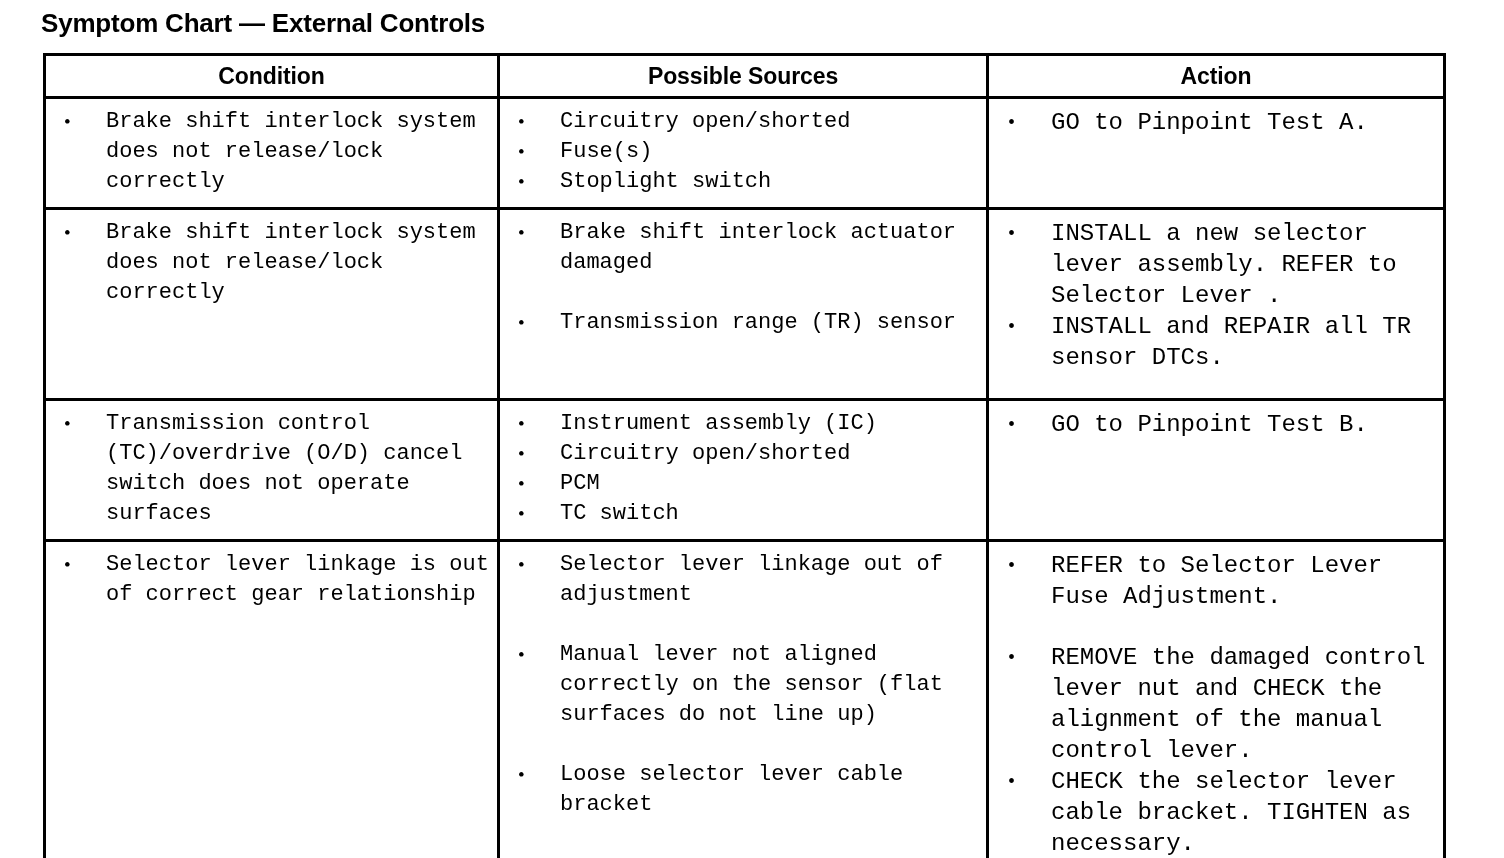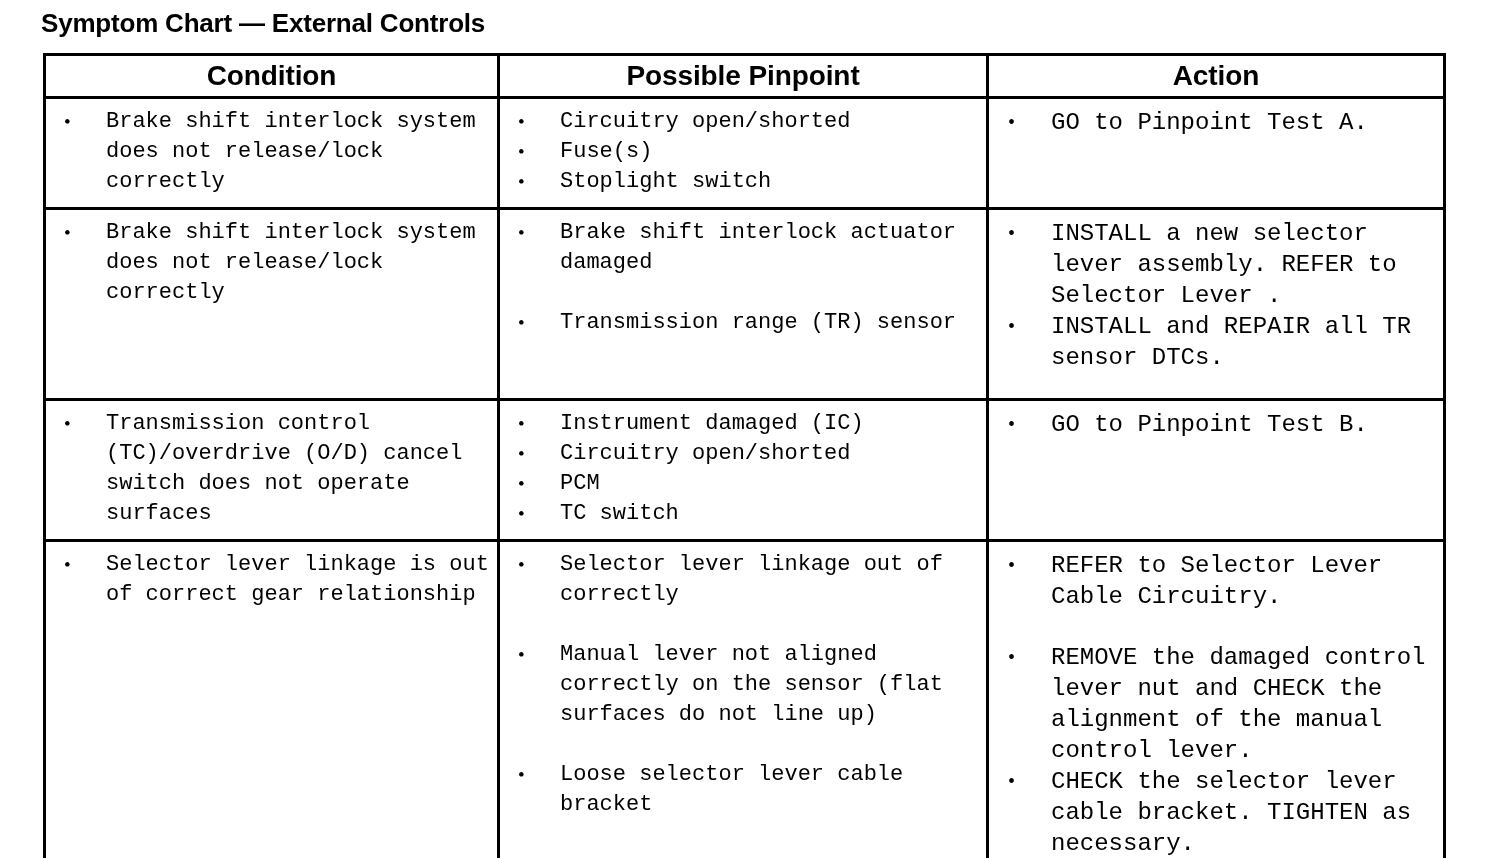--- a/index.html
+++ b/index.html
@@ -57,21 +57,21 @@
     vertical-align: top;
     background: #ffffff;
   }
 
   #symptom-table thead th {
     height: 40px;
     text-align: center;
     vertical-align: middle;
     font-family: "Liberation Sans", "DejaVu Sans", sans-serif;
     font-weight: bold;
-    font-size: 28px;
+    font-size: 23px;
     line-height: 26px;
     letter-spacing: -0.1px;
   }
 
   
   .cell {
     padding: 8px 6px 10px 6px;
   }
   ul.bullets {
     list-style: none;
@@ -145,21 +145,21 @@
 
   <table id="symptom-table" data-name="symptom-chart-table">
     <colgroup>
       <col class="c-cond">
       <col class="c-source">
       <col class="c-action">
     </colgroup>
     <thead data-name="table-header">
       <tr data-name="table-header-row">
         <th data-name="column-header-condition">Condition</th>
-        <th data-name="column-header-possible-sources">Possible Pinpoint</th>
+        <th data-name="column-header-possible-sources">Possible Sources</th>
         <th data-name="column-header-action">Action</th>
       </tr>
     </thead>
     <tbody id="table-body" data-name="table-body">
         <tr data-name="table-row" class="r1">
           <td class="col-condition" data-name="cell-condition">
             <div class="cell" data-name="cell-content">
               <ul class="bullets" data-name="bullet-list">
                 <li data-name="bullet-item">
                   <span class="bullet-dot" data-name="bullet-icon">•</span>
@@ -246,21 +246,21 @@
                   <span class="bullet-text" data-name="bullet-text">Transmission control (TC)/overdrive (O/D) cancel switch does not operate surfaces</span>
                 </li>
               </ul>
             </div>
           </td>
           <td class="col-sources" data-name="cell-possible-sources">
             <div class="cell" data-name="cell-content">
               <ul class="bullets" data-name="bullet-list">
                 <li data-name="bullet-item">
                   <span class="bullet-dot" data-name="bullet-icon">•</span>
-                  <span class="bullet-text" data-name="bullet-text">Instrument damaged (IC)</span>
+                  <span class="bullet-text" data-name="bullet-text">Instrument assembly (IC)</span>
                 </li>
                 <li data-name="bullet-item">
                   <span class="bullet-dot" data-name="bullet-icon">•</span>
                   <span class="bullet-text" data-name="bullet-text">Circuitry open/shorted</span>
                 </li>
                 <li data-name="bullet-item">
                   <span class="bullet-dot" data-name="bullet-icon">•</span>
                   <span class="bullet-text" data-name="bullet-text">PCM</span>
                 </li>
                 <li data-name="bullet-item">
@@ -290,39 +290,39 @@
                   <span class="bullet-text" data-name="bullet-text">Selector lever linkage is out of correct gear relationship</span>
                 </li>
               </ul>
             </div>
           </td>
           <td class="col-sources" data-name="cell-possible-sources">
             <div class="cell" data-name="cell-content">
               <ul class="bullets" data-name="bullet-list">
                 <li data-name="bullet-item">
                   <span class="bullet-dot" data-name="bullet-icon">•</span>
-                  <span class="bullet-text" data-name="bullet-text">Selector lever linkage out of correctly</span>
+                  <span class="bullet-text" data-name="bullet-text">Selector lever linkage out of adjustment</span>
                 </li>
                 <li data-name="bullet-item" class="gap">
                   <span class="bullet-dot" data-name="bullet-icon">•</span>
                   <span class="bullet-text" data-name="bullet-text">Manual lever not aligned correctly on the sensor (flat surfaces do not line up)</span>
                 </li>
                 <li data-name="bullet-item" class="gap">
                   <span class="bullet-dot" data-name="bullet-icon">•</span>
                   <span class="bullet-text" data-name="bullet-text">Loose selector lever cable bracket</span>
                 </li>
               </ul>
             </div>
           </td>
           <td class="col-action" data-name="cell-action">
             <div class="cell" data-name="cell-content">
               <ul class="bullets" data-name="bullet-list">
                 <li data-name="bullet-item">
                   <span class="bullet-dot" data-name="bullet-icon">•</span>
-                  <span class="bullet-text" data-name="bullet-text">REFER to Selector Lever Cable Circuitry.</span>
+                  <span class="bullet-text" data-name="bullet-text">REFER to Selector Lever Fuse Adjustment.</span>
                 </li>
                 <li data-name="bullet-item" class="gap">
                   <span class="bullet-dot" data-name="bullet-icon">•</span>
                   <span class="bullet-text" data-name="bullet-text">REMOVE the damaged control lever nut and CHECK the alignment of the manual control lever.</span>
                 </li>
                 <li data-name="bullet-item">
                   <span class="bullet-dot" data-name="bullet-icon">•</span>
                   <span class="bullet-text" data-name="bullet-text">CHECK the selector lever cable bracket. TIGHTEN as necessary.</span>
                 </li>
               </ul>

